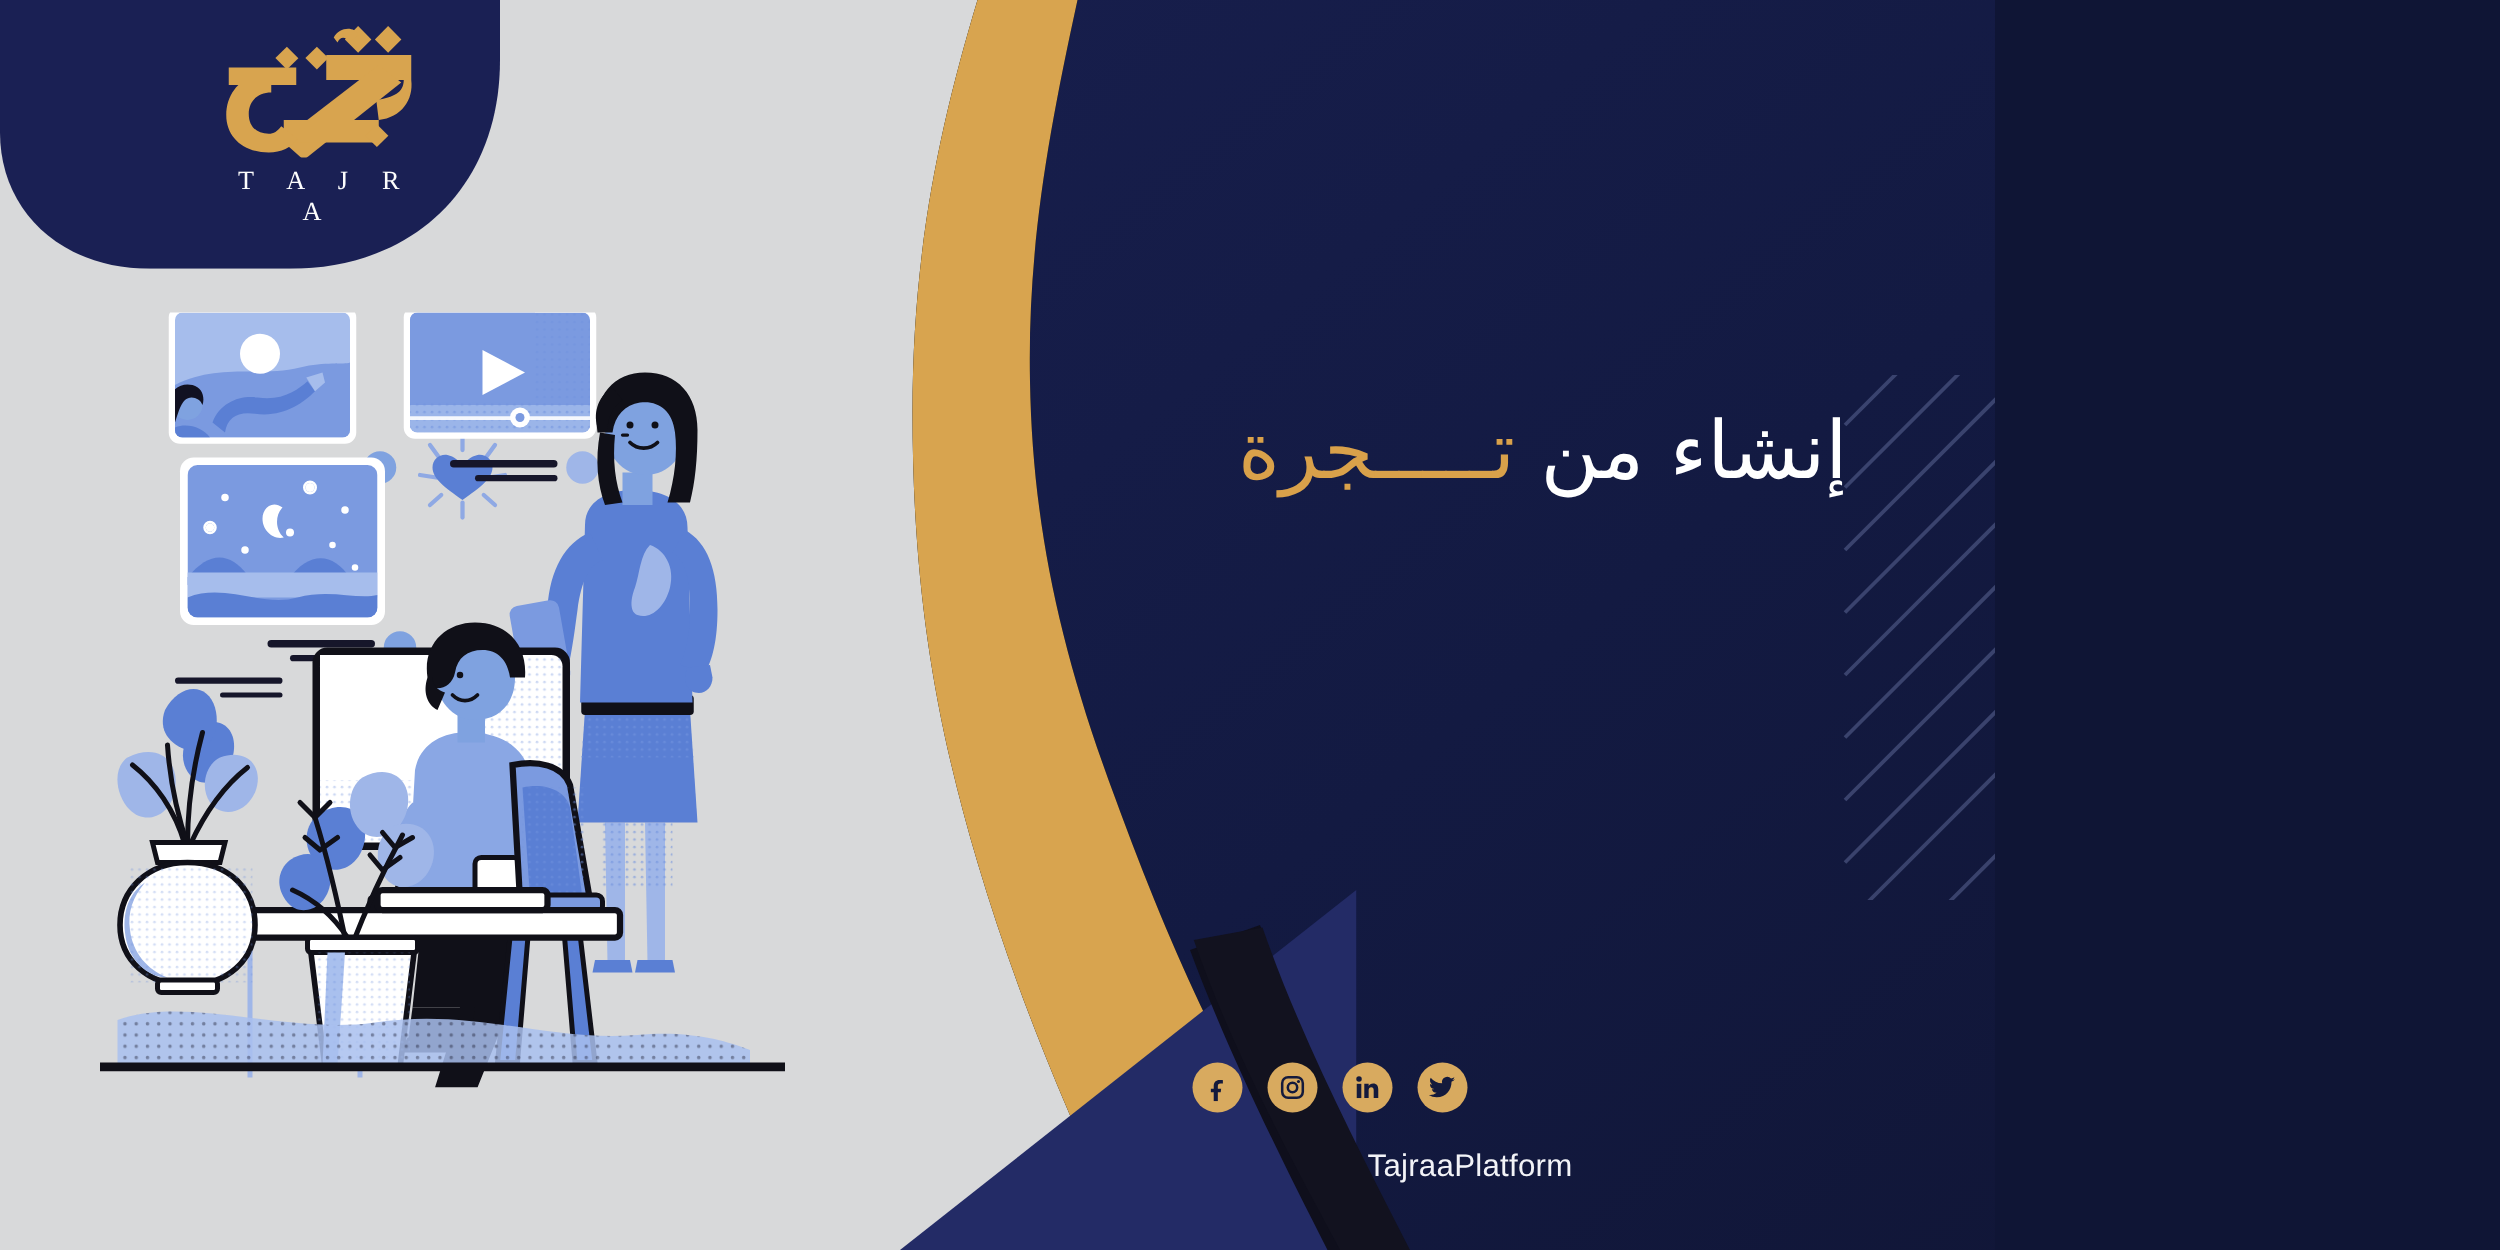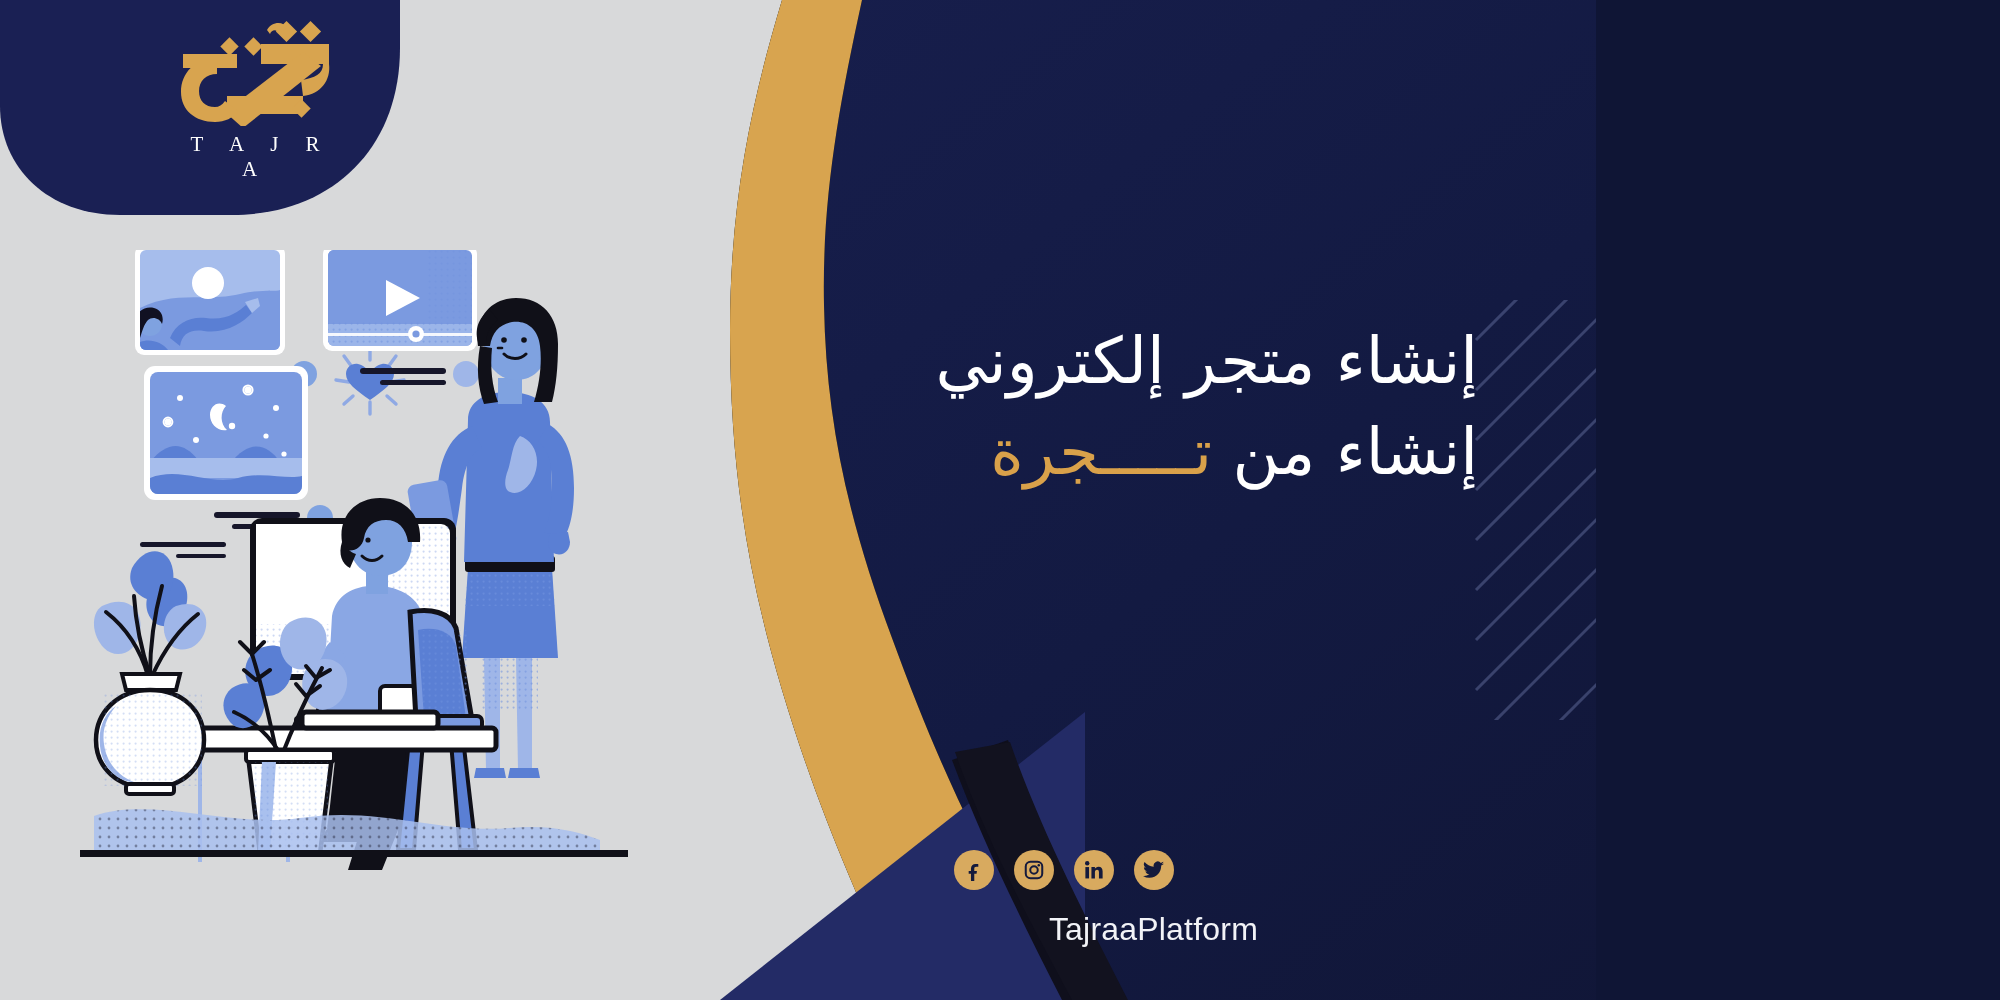--- a/index.html
+++ b/index.html
@@ -78,21 +78,21 @@
     width:40px;height:40px;border-radius:50%;
     background:#d8aa5f;
     display:flex;align-items:center;justify-content:center;
     cursor:pointer;
   }
   .handle{
     position:absolute;
     right:338px;bottom:52px;
     z-index:8;
     color:#f2f3f7;
-    font-size:32px;
+    font-size:25px;
     letter-spacing:.2px;
   }
 
   svg{display:block;}
 </style>
 </head>
 <body>
 
 <div id="stage">
 
@@ -479,21 +479,20 @@
       <path d="M 14 566 C 70 546 150 578 220 568 C 300 556 360 584 430 578
                C 470 574 500 582 520 590 L 520 606 L 14 606 Z" fill="#a9c0ee" opacity=".85"></path>
       <path d="M 14 566 C 70 546 150 578 220 568 C 300 556 360 584 430 578
                C 470 574 500 582 520 590 L 520 606 L 14 606 Z" fill="url(#dotsDark)" opacity=".4"></path>
     </g>
 
     <rect x="0" y="600" width="548" height="7" fill="#101018"></rect>
   </svg>
 
   <div class="copy">
-    <div class="hl">إنشاء متجر إلكتروني</div>
     <div class="hl">
       <span>إنشاء من</span>
       <span class="hl-gold">تـــــجرة</span>
     </div>
   </div>
 
   <div class="social">
 
     <div class="soc">
       <svg width="22" height="22" viewBox="0 0 24 24">

